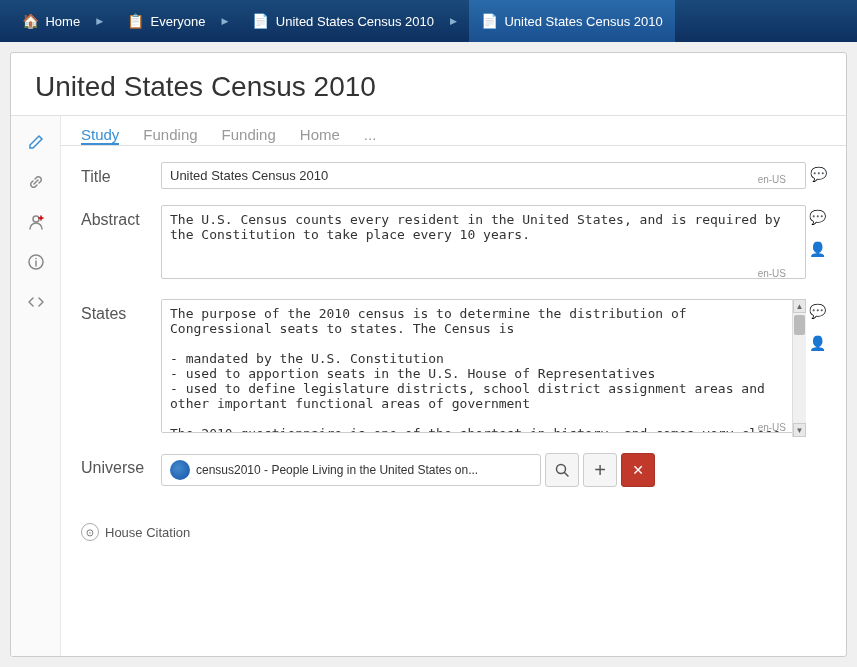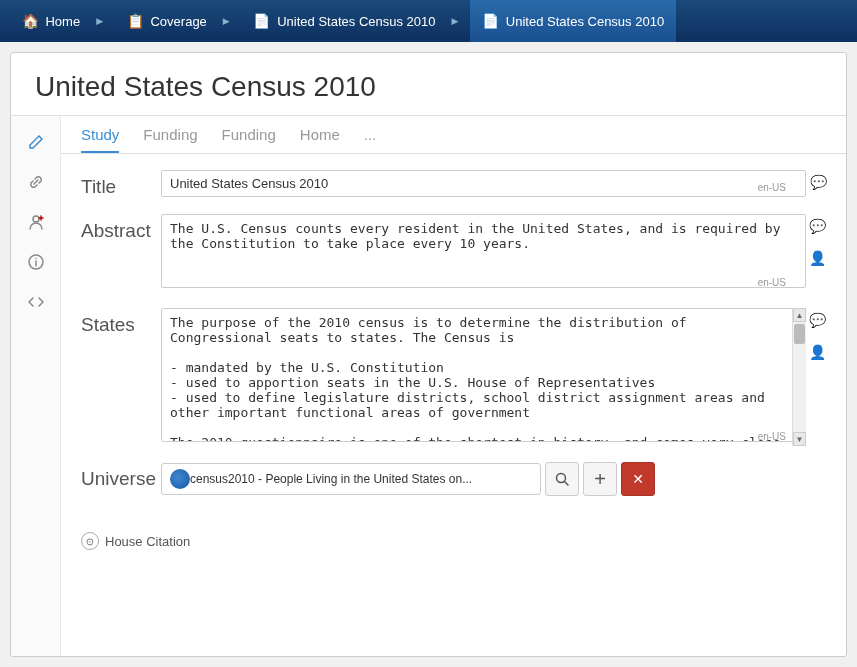--- a/index.html
+++ b/index.html
@@ -101,21 +101,20 @@
     
     .tabs-bar {
       display: flex;
       align-items: center;
       padding: 10px 20px 0 20px;
       border-bottom: 1px solid #e0e0e0;
       gap: 24px;
     }
     .tab {
       font-size: 15px;
-      padding-bottom: 8px;
       cursor: pointer;
       color: #999;
       border-bottom: 2px solid transparent;
     }
     .tab.active {
       color: #3a8fd4;
       border-bottom: 2px solid #3a8fd4;
     }
 
     
@@ -126,21 +125,21 @@
     }
 
     .form-row {
       display: flex;
       margin-bottom: 16px;
       align-items: flex-start;
     }
     .form-label {
       width: 80px;
       min-width: 80px;
-      font-size: 19px;
+      font-size: 16px;
       color: #555;
       padding-top: 6px;
     }
     .form-field {
       flex: 1;
       position: relative;
     }
     .form-input {
       width: 100%;
       border: 1px solid #ccc;
@@ -171,20 +170,21 @@
     
     .universe-row {
       display: flex;
       align-items: center;
       gap: 4px;
       margin-bottom: 16px;
     }
     .universe-badge {
       display: flex;
       align-items: center;
+      gap: 6px;
       border: 1px solid #ccc;
       border-radius: 3px;
       padding: 5px 8px;
       font-size: 12px;
       color: #333;
       background: #fff;
       flex: 1;
       max-width: 380px;
     }
     .globe-icon {
@@ -281,21 +281,21 @@
 </head>
 <body>
 
 <nav class="breadcrumb-nav">
   <div class="breadcrumb-item">
     <span class="bc-icon">🏠</span>
     <span>Home</span>
   </div>
   <div class="breadcrumb-item">
     <span class="bc-icon">📋</span>
-    <span>Coverage</span>
+    <span>Everyone</span>
   </div>
   <div class="breadcrumb-item">
     <span class="bc-icon">📄</span>
     <span>United States Census 2010</span>
   </div>
   <div class="breadcrumb-item active">
     <span class="bc-icon">📄</span>
     <span>United States Census 2010</span>
   </div>
 </nav>

